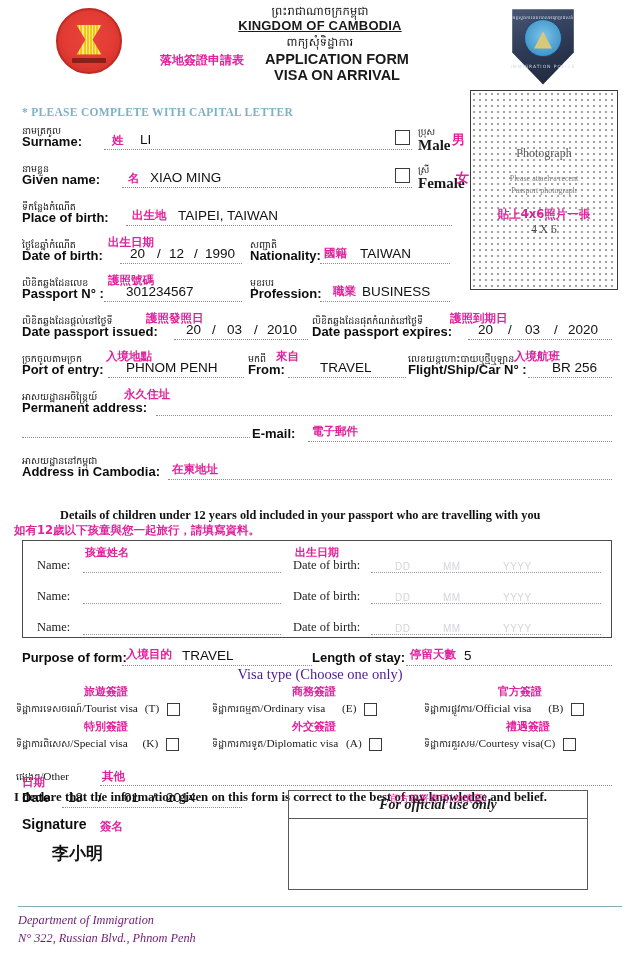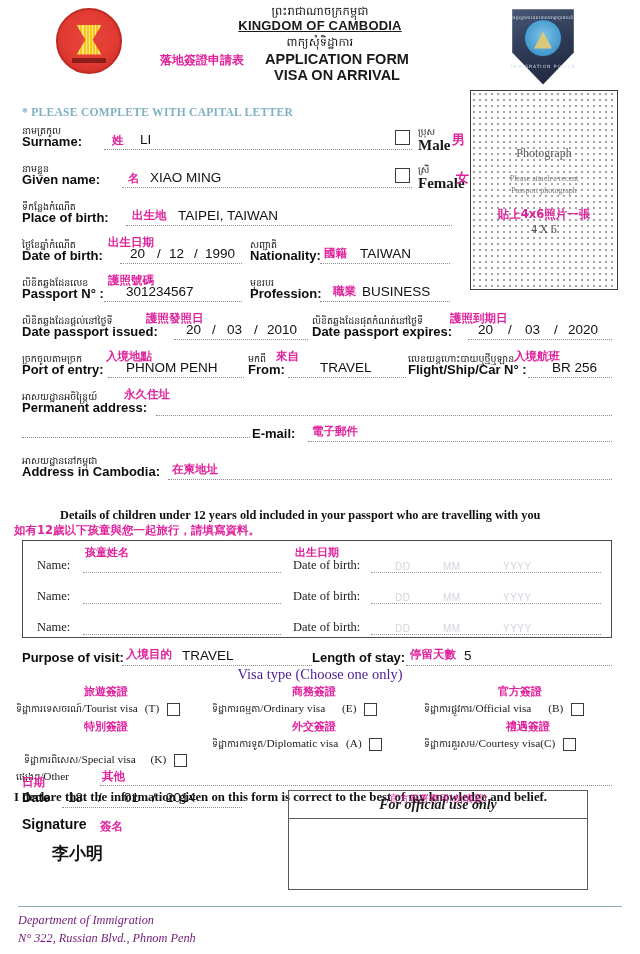--- a/index.html
+++ b/index.html
@@ -434,21 +434,21 @@
           <span class="child-dob-lbl">Date of birth:</span>
           <div class="child-dob-line"></div>
           <span class="ghost" style="left:372px;">DD</span>
           <span class="ghost" style="left:420px;">MM</span>
           <span class="ghost" style="left:480px;">YYYY</span>
         </div>
       </div>
     </div>
 
     <div class="fld" style="left:22px; top:522px; width:290px; height:26px;">
-      <span class="en lbl-en">Purpose of visit:</span>
+      <span class="en lbl-en">Purpose of form:</span>
       <span class="cnv cn" style="left:104px; bottom:4px;">入境目的</span>
       <span class="vv val" style="left:160px;">TRAVEL</span>
       <div class="line" style="left:100px;"></div>
     </div>
     <div class="fld" style="left:312px; top:522px; width:300px; height:26px;">
       <span class="en lbl-en">Length of stay:</span>
       <span class="cnv cn" style="left:98px; bottom:4px;">停留天數</span>
       <span class="vv val" style="left:152px;">5</span>
       <div class="line" style="left:94px;"></div>
     </div>
@@ -471,21 +471,21 @@
       </div>
 
       <span class="vt-cn" style="left:498px; top:18px;">官方簽證</span>
       <div class="vt" style="left:424px; top:36px;">
         <span class="khm">ទិដ្ឋាការផ្លូវការ</span><span>/Official visa</span>
         <span style="margin-left:14px;">(B)</span>
         <span class="cbox" style="margin-left:5px;"></span>
       </div>
 
       <span class="vt-cn" style="left:84px; top:53px;">特別簽證</span>
-      <div class="vt" style="left:24px; top:71px;margin-top:16px;">
+      <div class="vt" style="left:16px; top:71px;">
         <span class="khm">ទិដ្ឋាការពិសេស</span><span>/Special visa</span>
         <span style="margin-left:12px;">(K)</span>
         <span class="cbox" style="margin-left:5px;"></span>
       </div>
 
       <span class="vt-cn" style="left:292px; top:53px;">外交簽證</span>
       <div class="vt" style="left:212px; top:71px;">
         <span class="khm">ទិដ្ឋាការការទូត</span><span>/Diplomatic visa</span>
         <span style="margin-left:5px;">(A)</span>
         <span class="cbox" style="margin-left:4px;"></span>

